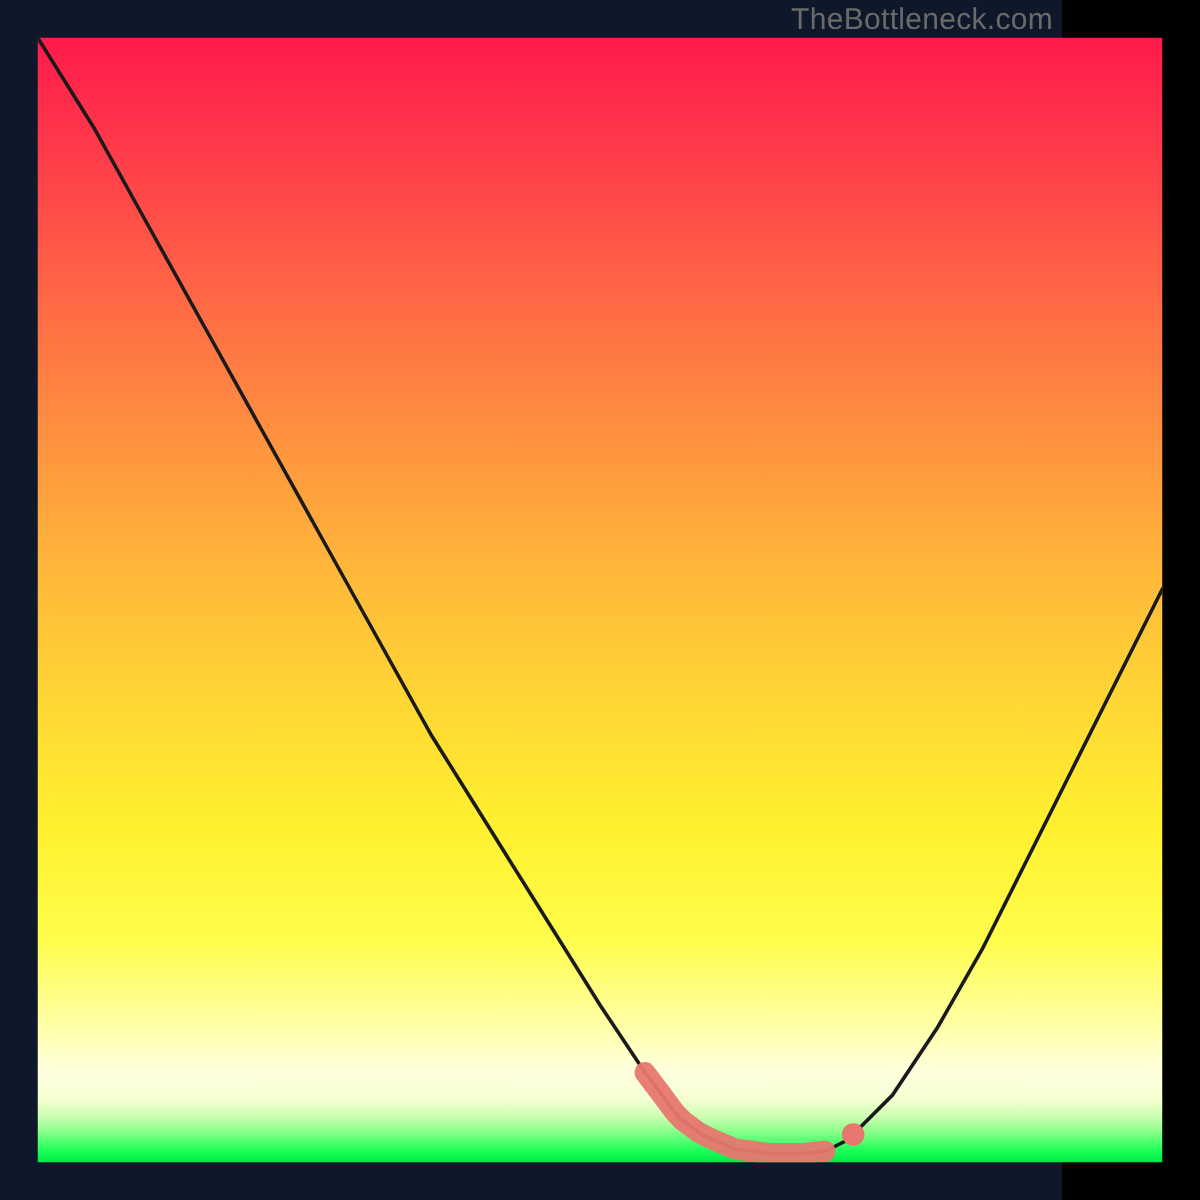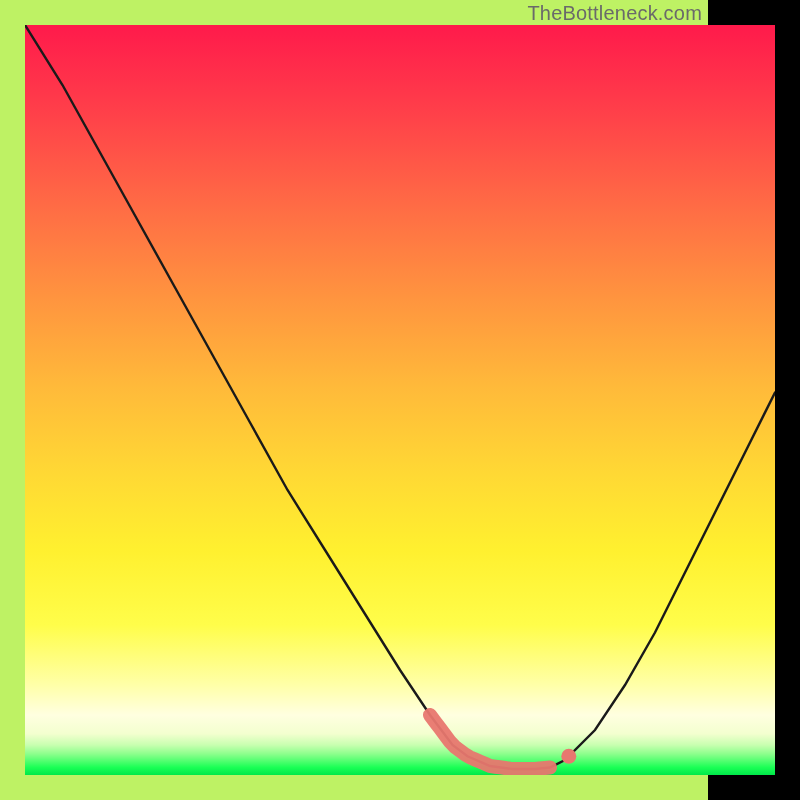--- a/index.html
+++ b/index.html
@@ -10,21 +10,21 @@
     background: #000;
     overflow: hidden;
     font-family: Arial, Helvetica, sans-serif;
   }
   .frame {
     position: absolute;
     left: 0;
     top: 0;
     width: 708px;
     height: 800px;
-    background: #bef264;
+    background: #0f172a;
   }
   .plot-area {
     position: absolute;
     left: 25px;
     top: 25px;
     width: 750px;
     height: 750px;
     overflow: hidden;
   }
   .gradient {

